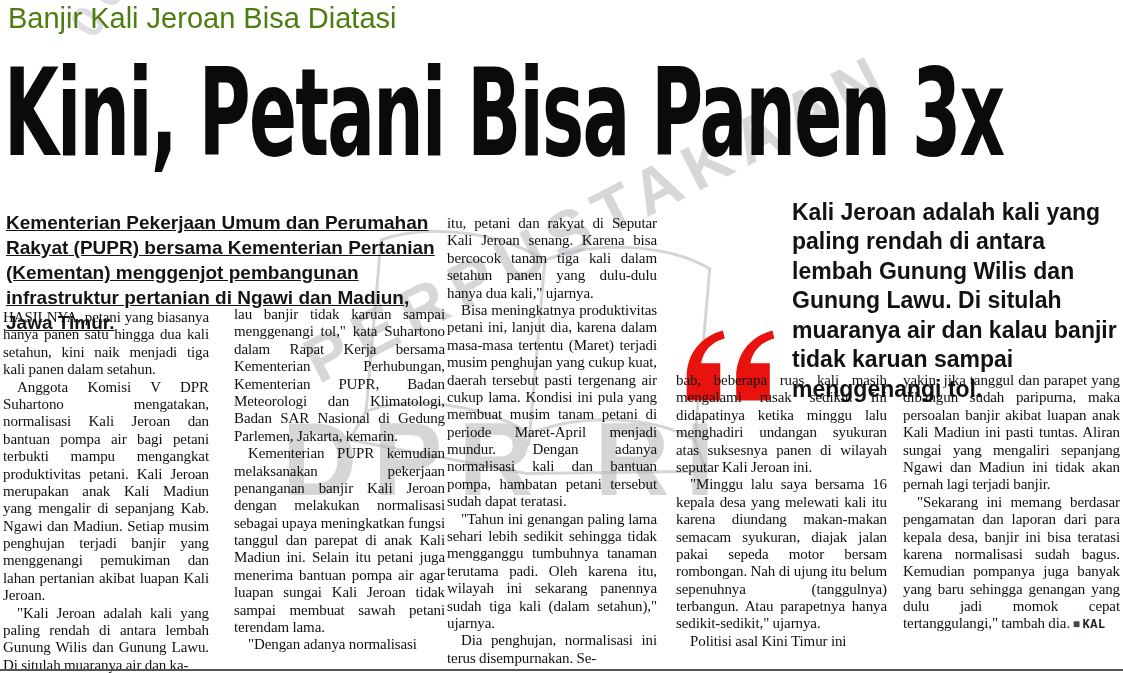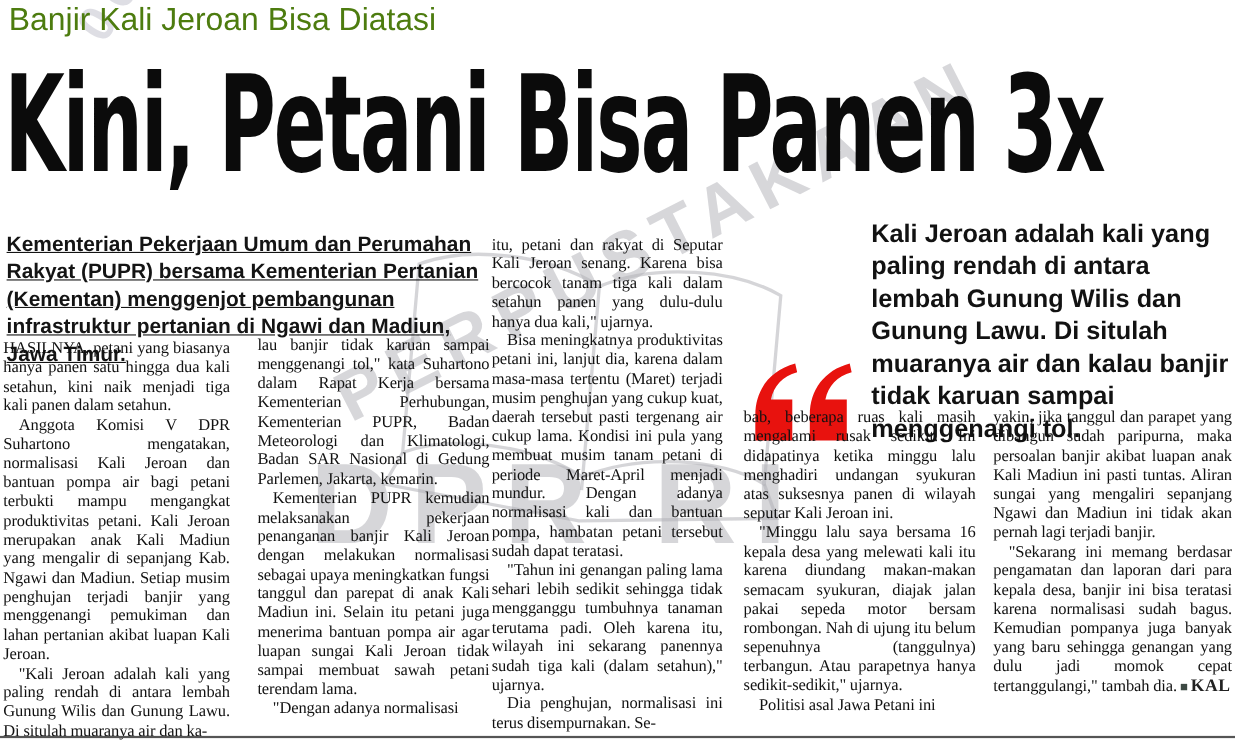--- a/index.html
+++ b/index.html
@@ -59,22 +59,22 @@
   }
   .col p{margin:0; text-indent:14px;}
   .col p:first-child{text-indent:0;}
   .col1{left:3px;   top:309px; width:206px; height:358px;}
   .col2{left:222px; top:306px; width:211px; height:367px;margin-left:12px;}
   .col3{left:447px; top:215px; width:210px; height:458px;}
   .col4{left:676px; top:372px; width:211px; height:301px;}
   .col5{left:903px; top:372px; width:217px; height:301px;}
   .end-square{color:#3d4a44; font-size:12px;}
   .credit{
-    font-family:Liberation Serif, serif; font-weight:700;
-    font-size:16px; letter-spacing:.5px; color:#222;
+    font-family:Liberation Mono, monospace; font-weight:700;
+    font-size:12px; letter-spacing:.5px; color:#222;
   }
   .bottom-rule{left:0; top:669px; width:1123px; border-top:2px solid #555; height:0;}
 </style>
 </head>
 <body>
 
 <div class="page">
 
   <div class="wm wm-number">062</div>
   <div class="wm wm-diagonal">PERPUSTAKAAN</div>
@@ -111,21 +111,21 @@
     </div>
   <div class="content col col3">
       <p>itu, petani dan rakyat di Seputar Kali Jeroan senang. Karena bisa bercocok tanam tiga kali dalam setahun panen yang dulu-dulu hanya dua kali," ujarnya.</p>
       <p>Bisa meningkatnya produktivitas petani ini, lanjut dia, karena dalam masa-masa tertentu (Maret) terjadi musim penghujan yang cukup kuat, daerah tersebut pasti tergenang air cukup lama. Kondisi ini pula yang membuat musim tanam petani di periode Maret-April menjadi mundur. Dengan adanya normalisasi kali dan bantuan pompa, hambatan petani tersebut sudah dapat teratasi.</p>
       <p>"Tahun ini genangan paling lama sehari lebih sedikit sehingga tidak mengganggu tumbuhnya tanaman terutama padi. Oleh karena itu, wilayah ini sekarang panennya sudah tiga kali (dalam setahun)," ujarnya.</p>
       <p>Dia penghujan, normalisasi ini terus disempurnakan. Se-</p>
     </div>
   <div class="content col col4">
       <p>bab, beberapa ruas kali masih mengalami rusak sedikit. Ini didapatinya ketika minggu lalu menghadiri undangan syukuran atas suksesnya panen di wilayah seputar Kali Jeroan ini.</p>
       <p>"Minggu lalu saya bersama 16 kepala desa yang melewati kali itu karena diundang makan-makan semacam syukuran, diajak jalan pakai sepeda motor bersam rombongan. Nah di ujung itu belum sepenuhnya (tanggulnya) terbangun. Atau parapetnya hanya sedikit-sedikit," ujarnya.</p>
-      <p>Politisi asal Jawa Petani ini</p>
+      <p>Politisi asal Kini Timur ini</p>
     </div>
   <div class="content col col5">
       <p>yakin, jika tanggul dan parapet yang dibangun sudah paripurna, maka persoalan banjir akibat luapan anak Kali Madiun ini pasti tuntas. Aliran sungai yang mengaliri sepanjang Ngawi dan Madiun ini tidak akan pernah lagi terjadi banjir.</p>
       <p>"Sekarang ini memang berdasar pengamatan dan laporan dari para kepala desa, banjir ini bisa teratasi karena normalisasi sudah bagus. Kemudian pompanya juga banyak yang baru sehingga genangan yang dulu jadi momok cepat tertanggulangi," tambah dia.<span class="end-square"> ■ </span><span class="credit">KAL</span></p>
     </div>
 
   <div class="content bottom-rule"></div>
 </div>
 
 </body></html>

